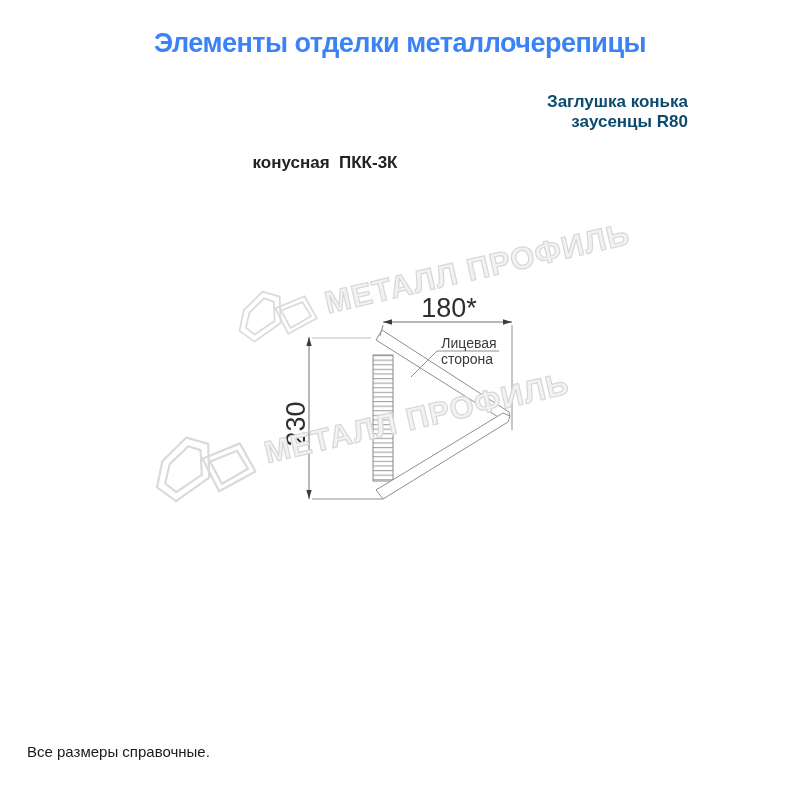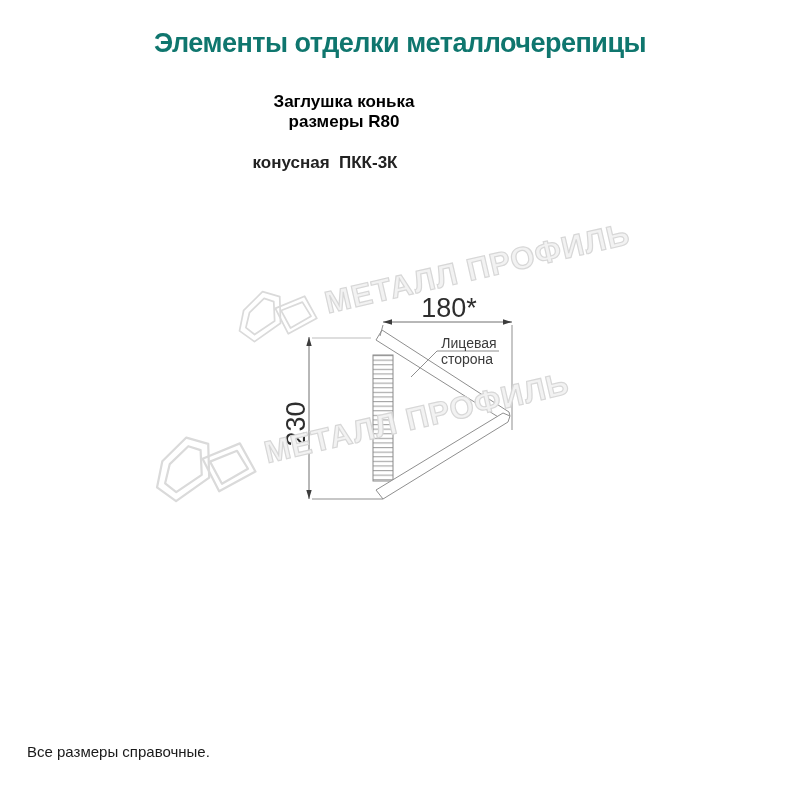--- a/index.html
+++ b/index.html
@@ -2,25 +2,25 @@
 <html><head>
 <meta charset="utf-8">
 <style>
   html,body { margin:0; padding:0; background:#fff; }
   .page {
     position:relative; width:800px; height:800px; background:#ffffff;
     font-family:"Liberation Sans", sans-serif; overflow:hidden;
   }
   .title {
     position:absolute; top:28px; left:0; width:800px; text-align:center;
-    font-size:27px; font-weight:bold; color:#0f766e; letter-spacing:-0.5px; margin:0;
+    font-size:27px; font-weight:bold; color:#3b82f6; letter-spacing:-0.5px; margin:0;
   }
   .subtitle {
-    position:absolute; top:92px; left:0; width:688px; text-align:center;
-    font-size:17px; font-weight:bold; color:#000000; line-height:20px;
+    position:absolute; top:92px; left:0; width:688px; text-align:right;
+    font-size:17px; font-weight:bold; color:#0c4a6e; line-height:20px;
   }
   .model {
     position:absolute; top:153px; left:0; width:650px; text-align:center;
     font-size:17px; font-weight:bold; color:#222; white-space:pre;
   }
   .drawing { position:absolute; left:0; top:0; z-index:1; }
   .dim-text { font:27px "Liberation Sans", sans-serif; fill:#2e2e2e; }
   .face-text { font:14px "Liberation Sans", sans-serif; fill:#3a3a3a; }
   .wm {
     position:absolute; display:flex; align-items:center; z-index:2;
@@ -42,21 +42,21 @@
 </style>
 </head>
 <body>
 
 <div class="page">
 
   <h1 class="title">Элементы отделки металлочерепицы</h1>
 
   <div class="subtitle">
     <div>Заглушка конька</div>
-    <div>размеры R80</div>
+    <div>заусенцы R80</div>
   </div>
 
   <div class="model">конусная  ПКК-3К</div>
 
   <svg class="drawing" width="800" height="800" viewBox="0 0 800 800">
     <defs>
       <pattern id="ribs" x="373" y="355" width="20" height="4.6" patternUnits="userSpaceOnUse">
         <rect width="20" height="4.6" fill="#ffffff"></rect>
         <line x1="0" y1="0.6" x2="20" y2="0.6" stroke="#9a9a9a" stroke-width="1"></line>
       </pattern>

